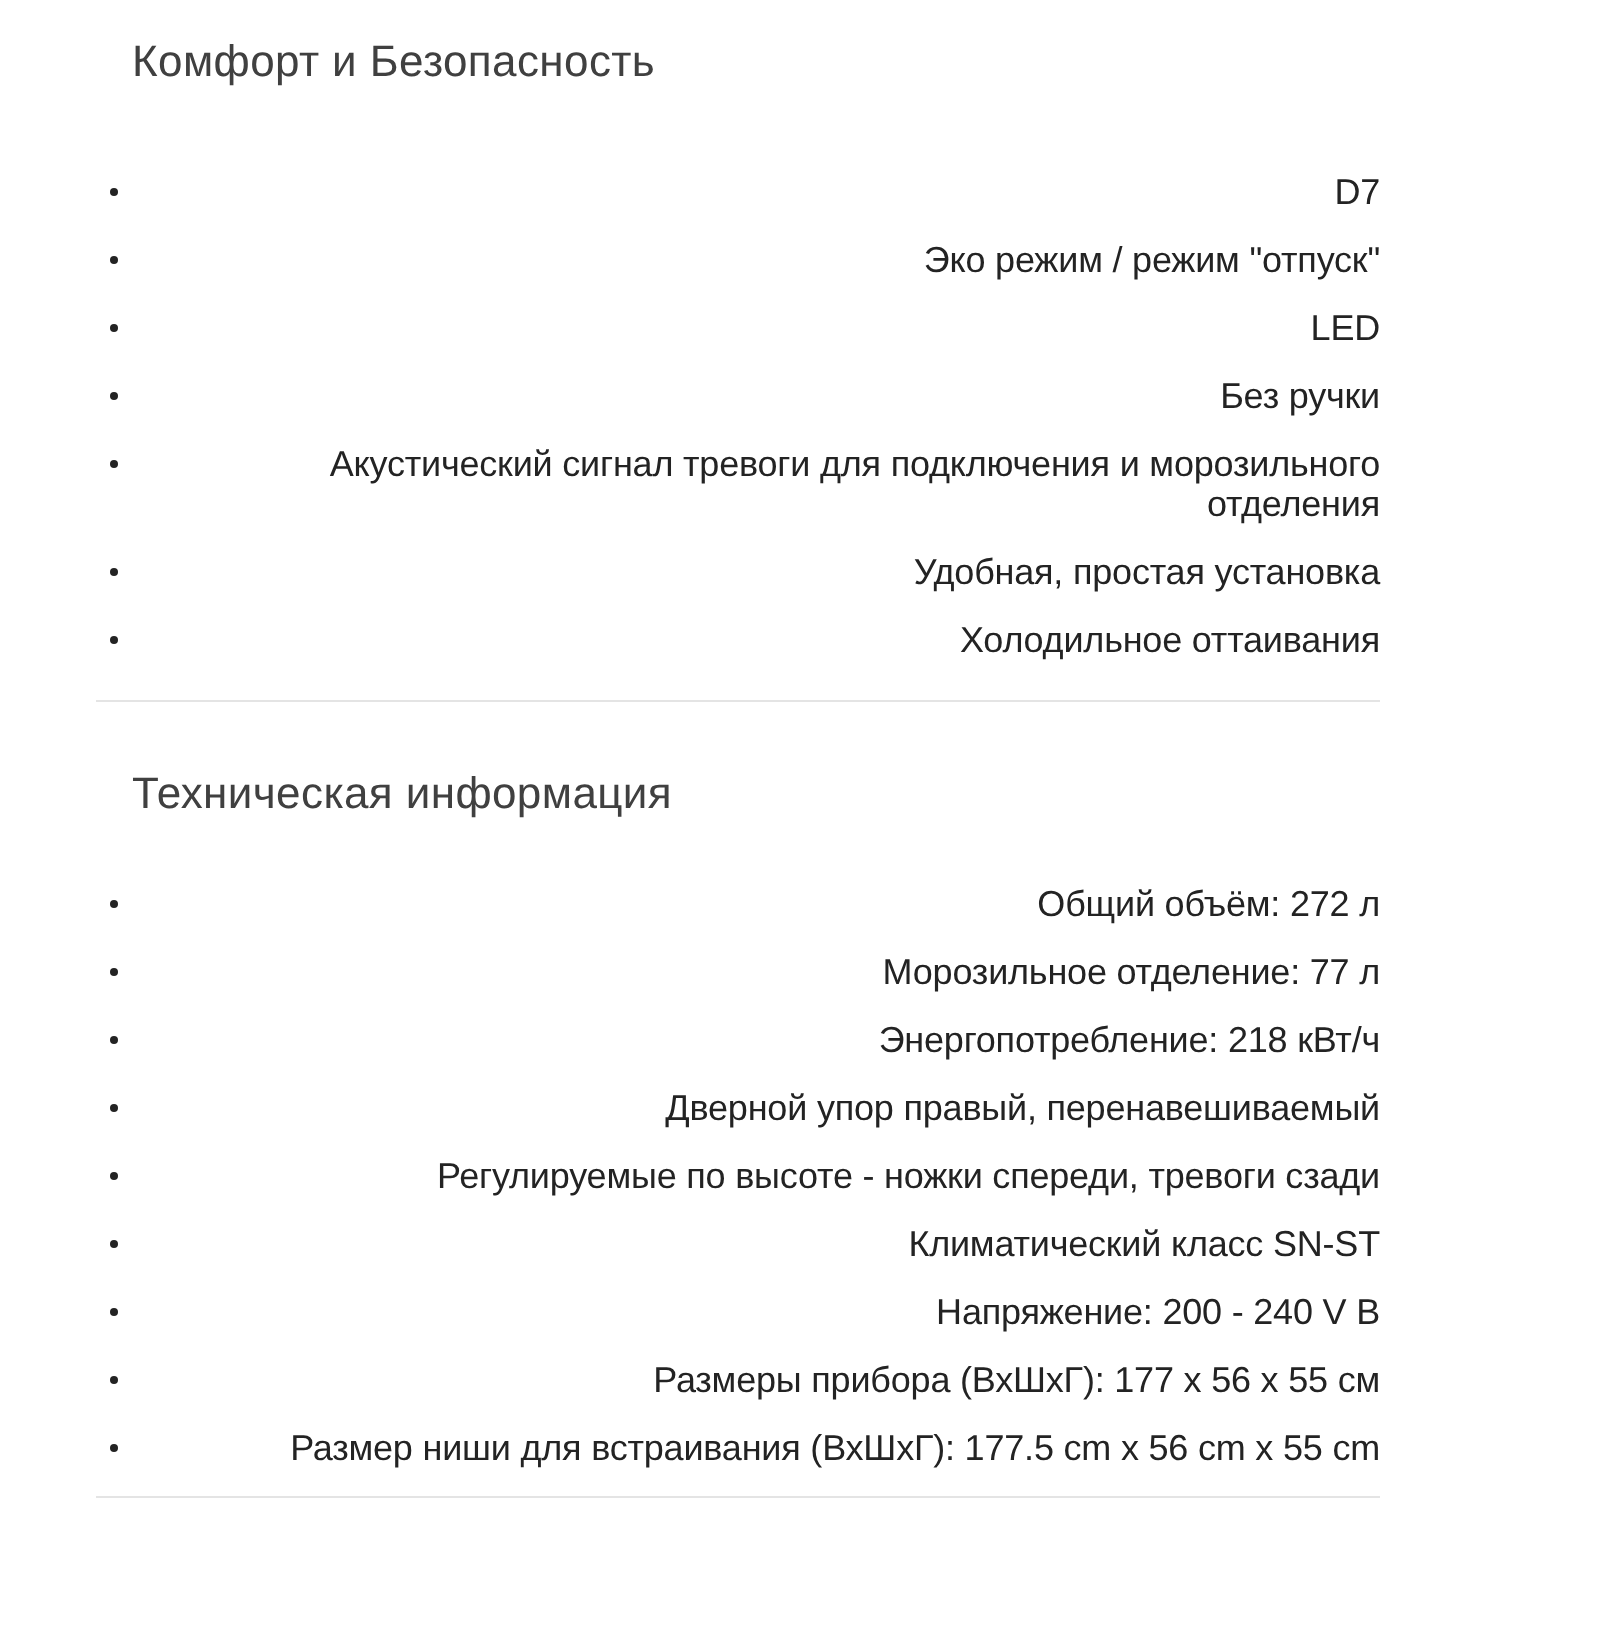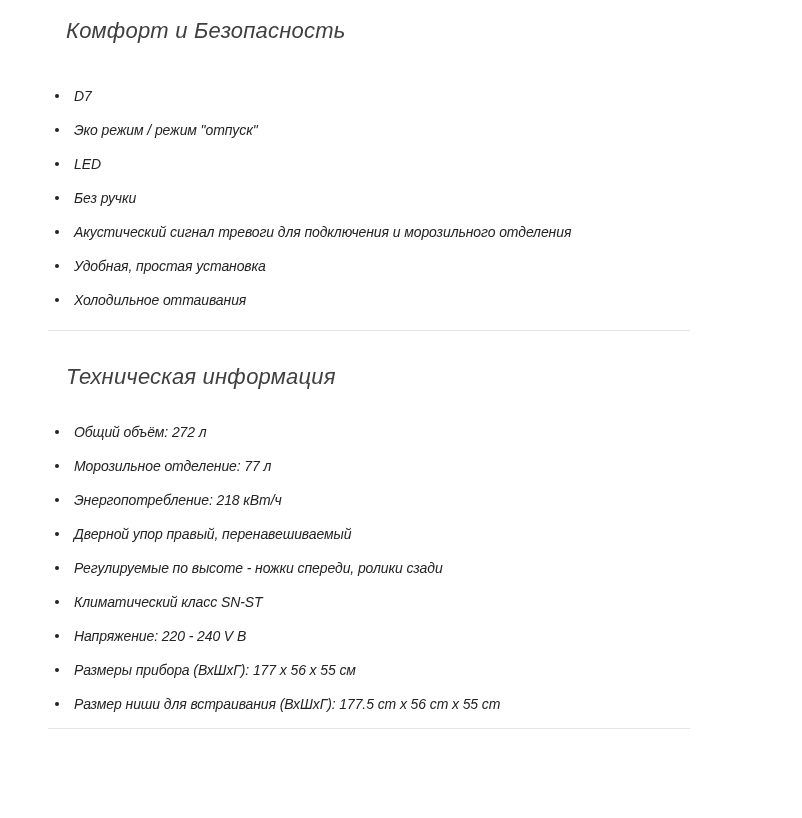--- a/index.html
+++ b/index.html
@@ -12,44 +12,45 @@
   * { margin: 0; padding: 0; box-sizing: border-box; }
   html, body {
     background: var(--bg);
     font-family: "Liberation Sans", "DejaVu Sans", sans-serif;
   }
   body {
     width: 802px;
     min-height: 818px;
     overflow: hidden;
   }
-  .spec-content { width: 690px; font-style: italic; }
+  .spec-content { width: 690px; }
   .spec-section { width: 100%; }
   .section-title {
     margin: 18px 0 0 66px;
     font-size: 22px;
     line-height: 26px;
     font-weight: 400;
     letter-spacing: 0.2px;
     color: var(--heading-color);
   }
   .section-title.second { margin-top: 33px; }
   ul.feature-list {
     list-style: none;
     margin: 42px 0 0 48px;
   }
   ul.feature-list.second { margin-top: 32px; }
   ul.feature-list li {
     position: relative;
     padding-left: 26px;
     margin-bottom: 14px;
-    font-size: 14px;
+    font-size: 18px;
     line-height: 20px;
     letter-spacing: -0.1px;
     color: var(--text-color);
+    text-align: right;
   }
   ul.feature-list li::before {
     content: "";
     position: absolute;
     left: 7px;
     top: 8px;
     width: 4px;
     height: 4px;
     border-radius: 50%;
     background: var(--bullet-color);
@@ -81,22 +82,22 @@
     <hr class="section-divider">
   </section>
 
   <section class="spec-section">
     <h2 class="section-title second">Техническая информация</h2>
     <ul class="feature-list second">
       <li>Общий объём: 272 л</li>
       <li>Морозильное отделение: 77 л</li>
       <li>Энергопотребление: 218 кВт/ч</li>
       <li>Дверной упор правый, перенавешиваемый</li>
-      <li>Регулируемые по высоте - ножки спереди, ролики сзади</li>
+      <li>Регулируемые по высоте - ножки спереди, тревоги сзади</li>
       <li>Климатический класс SN-ST</li>
-      <li>Напряжение: 220 - 240 V В</li>
+      <li>Напряжение: 200 - 240 V В</li>
       <li>Размеры прибора (ВхШхГ): 177 x 56 x 55 см</li>
       <li>Размер ниши для встраивания (ВхШхГ): 177.5 cm x 56 cm x 55 cm</li>
     </ul>
     <hr class="section-divider second">
   </section>
 
 </main>
 
 </body></html>

